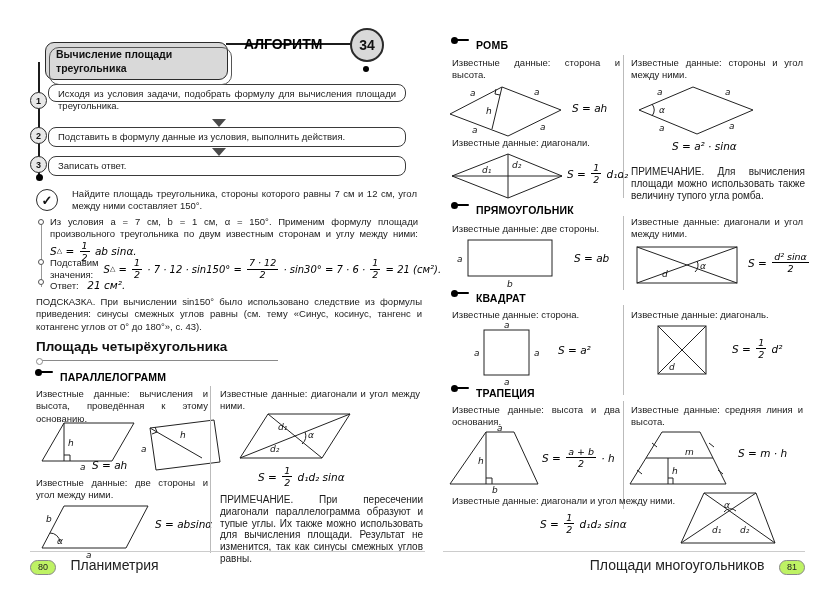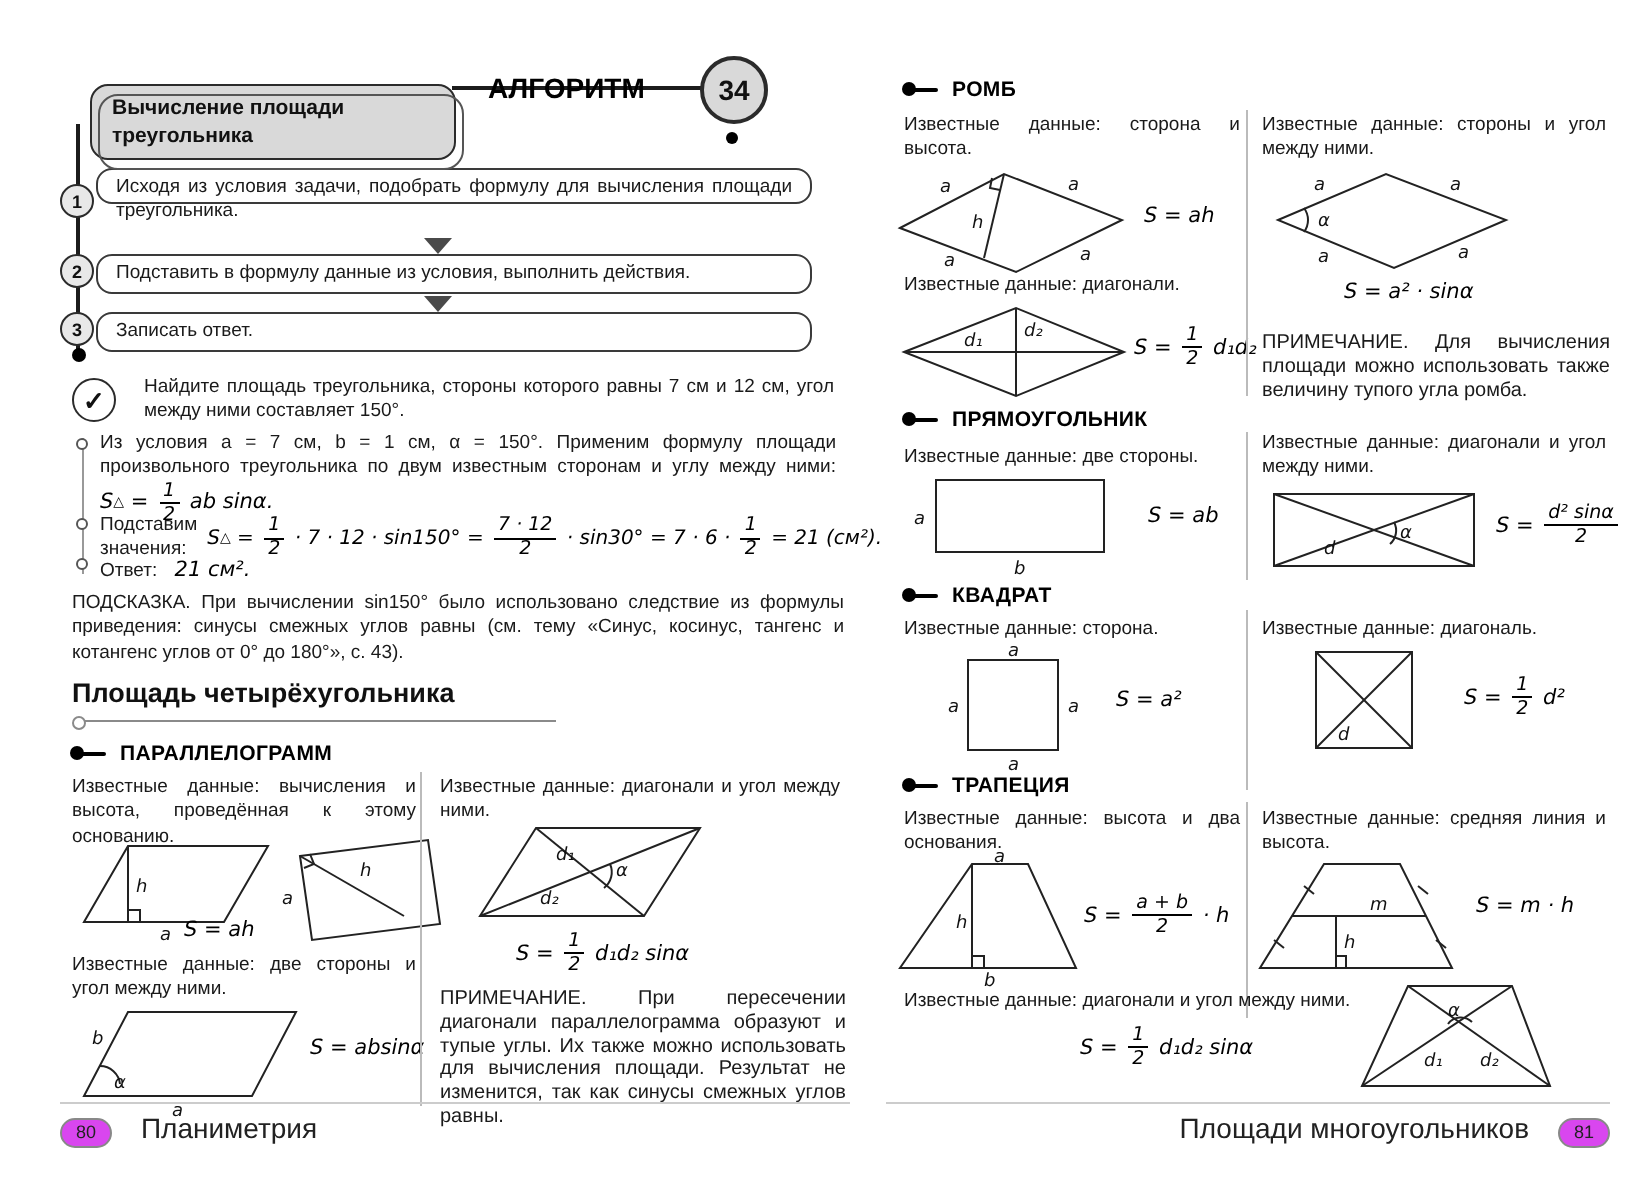--- a/index.html
+++ b/index.html
@@ -5,21 +5,21 @@
   * { margin:0; padding:0; box-sizing:border-box; }
   html,body { background:#fff; }
   body { font-family:"Liberation Sans", sans-serif; color:#111; }
   .spread { position:relative; width:820px; height:601px; background:#fff; overflow:hidden; }
   .abs { position:absolute; }
 
   
   .t9  { font-size:9.5px; line-height:1.3; text-align:justify; color:#1a1a1a; }
   .t9n { font-size:9.5px; line-height:1.3; color:#1a1a1a; }
   .t85 { font-size:10px; line-height:1.18; text-align:justify; color:#1a1a1a; }
-  .sec-h { font-size:10.5px; font-weight:bold; letter-spacing:.2px; color:#000; display:flex; align-items:center; gap:7px; }
+  .sec-h { font-size:10.5px; font-weight:bold; letter-spacing:.2px; color:#000; display:flex; gap:7px; }
   .big-title { font-size:14px; font-weight:bold; color:#000; }
 
   
   .mark { position:relative; display:inline-block; width:17px; height:2.4px; background:#000; border-radius:1px; }
   .mark::before { content:""; position:absolute; left:-1px; top:-2.4px; width:7px; height:7px; background:#000; border-radius:50%; }
 
   
   .titlebox { background:#d9d9d9; border:1.4px solid #2b2b2b; border-radius:9px; padding:4px 10px;
               font-size:10.5px; font-weight:bold; line-height:1.35; white-space:pre-line; z-index:2; }
   .titlebox::after { content:""; position:absolute; inset:-1px; border:1.2px solid #555; border-radius:10px;
@@ -49,21 +49,21 @@
   .eq .frac .den { padding-top:.5px; }
   .eq sub { font-size:7px; font-style:normal; }
 
   .divider { width:1px; background:#bbb; }
   .title-rule { height:1px; background:#8a8a8a; position:relative; }
   .title-rule::before { content:""; position:absolute; left:-2px; top:-2.5px; width:5px; height:5px;
                         border:1px solid #8a8a8a; border-radius:50%; background:#fff; }
 
   .footer-rule { height:1px; background:#ccc; }
   .pagepill { display:inline-block; border:1px solid #888; border-radius:9px; padding:0 7px; font-size:9px;
-              line-height:13px; color:#222; background:#d946ef; }
+              line-height:13px; color:#222; background:#bef264; }
   .footer-label { font-size:14px; color:#222; }
 
   svg text { font-family:"DejaVu Sans", sans-serif; font-style:italic; font-size:9px; fill:#111; }
   svg { overflow:visible; }
   .fig path, .fig polygon, .fig line, .fig rect, .fig polyline { fill:none; stroke:#222; stroke-width:1; }
 </style>
 </head>
 <body>
 
 <div class="spread">

